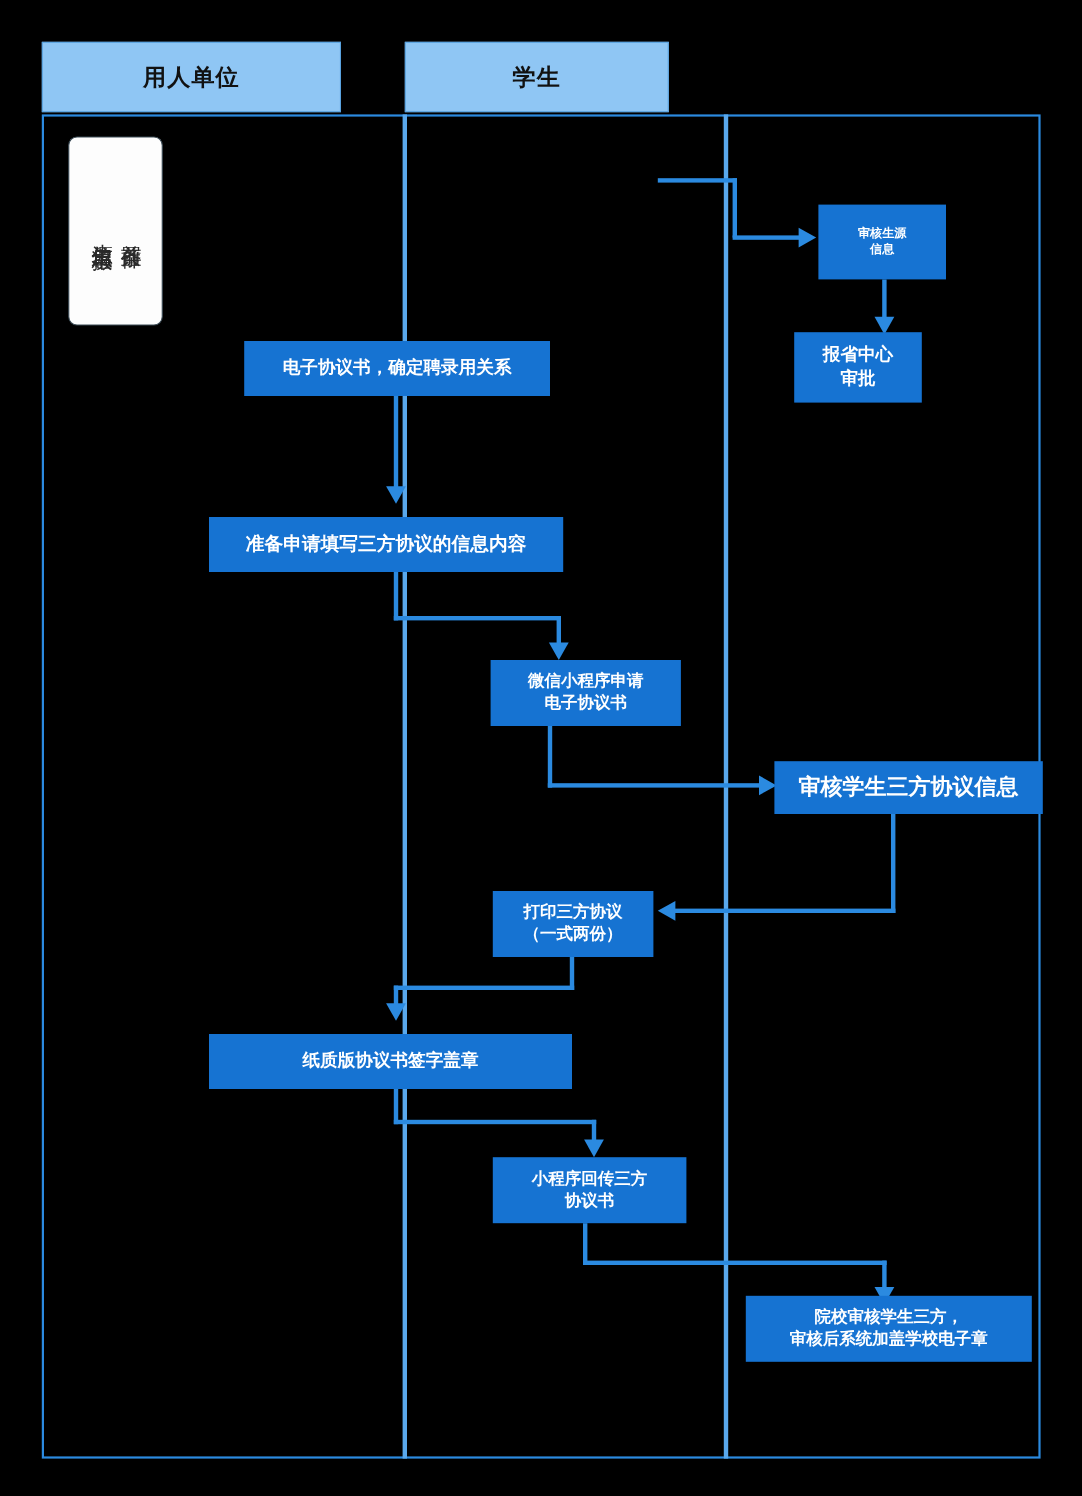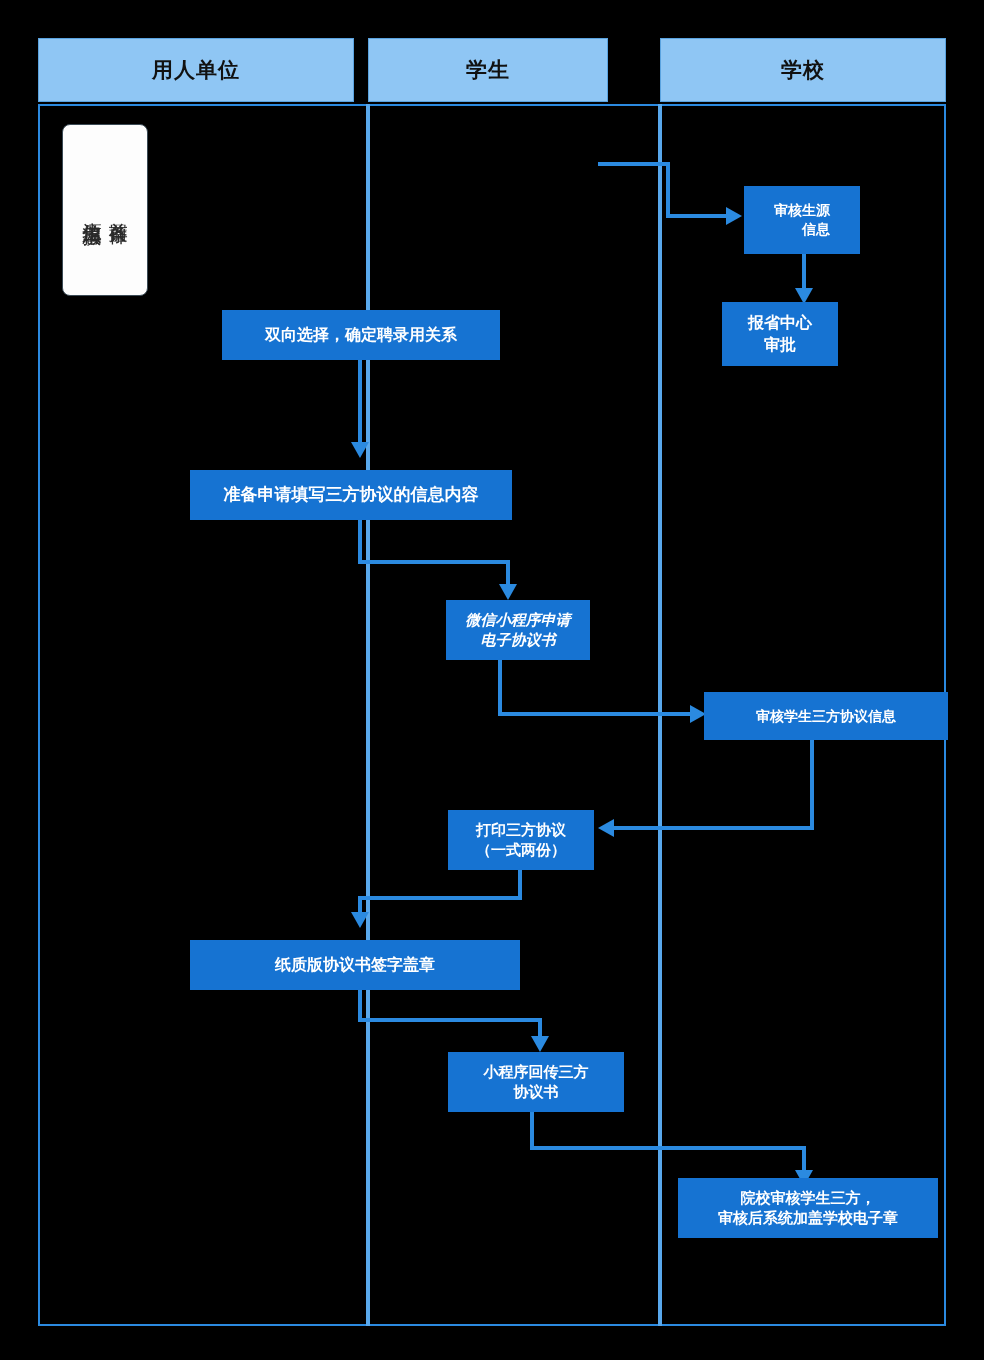--- a/index.html
+++ b/index.html
@@ -115,29 +115,26 @@
     border-top: 9px solid transparent;
     border-bottom: 9px solid transparent;
     border-right: 16px solid #2b8ae0;
   }
 </style>
 </head>
 <body>
 
 <div id="canvas">
 
-  <div class="lane-header" style="left:38px; top:38px; width:316px; height:64px;">
+  <div class="lane-header" style="left:38px; top:38px; width:272px; height:64px;">
     <span>用人单位</span>
   </div>
   <div class="lane-header" style="left:368px; top:38px; width:240px; height:64px;">
     <span>学生</span>
   </div>
-  <div class="lane-header" style="left:660px; top:38px; width:286px; height:64px;">
-    <span>学校</span>
-  </div>
 
   <div class="lane-body" style="left:38px; top:104px; width:908px; height:1222px;"></div>
   <div class="lane-divider" style="left:366px; top:104px; height:1222px;"></div>
   <div class="lane-divider" style="left:658px; top:104px; height:1222px;"></div>
 
   <div class="side-note" style="left:62px; top:124px; width:86px; height:172px;">
     <span class="vcol">前置条件</span>
     <span class="vcol">生源信息填报</span>
   </div>
 
@@ -174,34 +171,34 @@
   <div class="conn h" style="left:358px; top:1018px; width:184px;"></div>
   <div class="conn v" style="left:538px; top:1018px; height:22px;"></div>
   <div class="arrow down" style="left:531px; top:1036px;"></div>
 
   <div class="conn v" style="left:530px; top:1112px; height:38px;"></div>
   <div class="conn h" style="left:530px; top:1146px; width:276px;"></div>
   <div class="conn v" style="left:802px; top:1146px; height:28px;"></div>
   <div class="arrow down" style="left:795px; top:1170px;"></div>
 
 
-  <div class="node" style="left:744px; top:186px; width:116px; height:68px; font-size:14px;text-align:right;">审核生源
+  <div class="node" style="left:744px; top:186px; width:116px; height:68px; font-size:11px;">审核生源
 信息</div>
 
   <div class="node" style="left:722px; top:302px; width:116px; height:64px; font-size:16px;">报省中心
 审批</div>
 
-  <div class="node" style="left:222px; top:310px; width:278px; height:50px; font-size:16px;">双向选择，确定聘录用关系</div>
+  <div class="node" style="left:222px; top:310px; width:278px; height:50px; font-size:16px;">电子协议书，确定聘录用关系</div>
 
   <div class="node" style="left:190px; top:470px; width:322px; height:50px; font-size:17px;">准备申请填写三方协议的信息内容</div>
 
-  <div class="node" style="left:446px; top:600px; width:144px; height:60px;font-style:italic;">微信小程序申请
+  <div class="node" style="left:446px; top:600px; width:173px; height:60px;">微信小程序申请
 电子协议书</div>
 
-  <div class="node" style="left:704px; top:692px; width:244px; height:48px; font-size:14px;">审核学生三方协议信息</div>
+  <div class="node" style="left:704px; top:692px; width:244px; height:48px; font-size:20px;">审核学生三方协议信息</div>
 
   <div class="node" style="left:448px; top:810px; width:146px; height:60px;">打印三方协议
 （一式两份）</div>
 
   <div class="node" style="left:190px; top:940px; width:330px; height:50px; font-size:16px;">纸质版协议书签字盖章</div>
 
   <div class="node" style="left:448px; top:1052px; width:176px; height:60px;">小程序回传三方
 协议书</div>
 
   <div class="node" style="left:678px; top:1178px; width:260px; height:60px;">院校审核学生三方，

